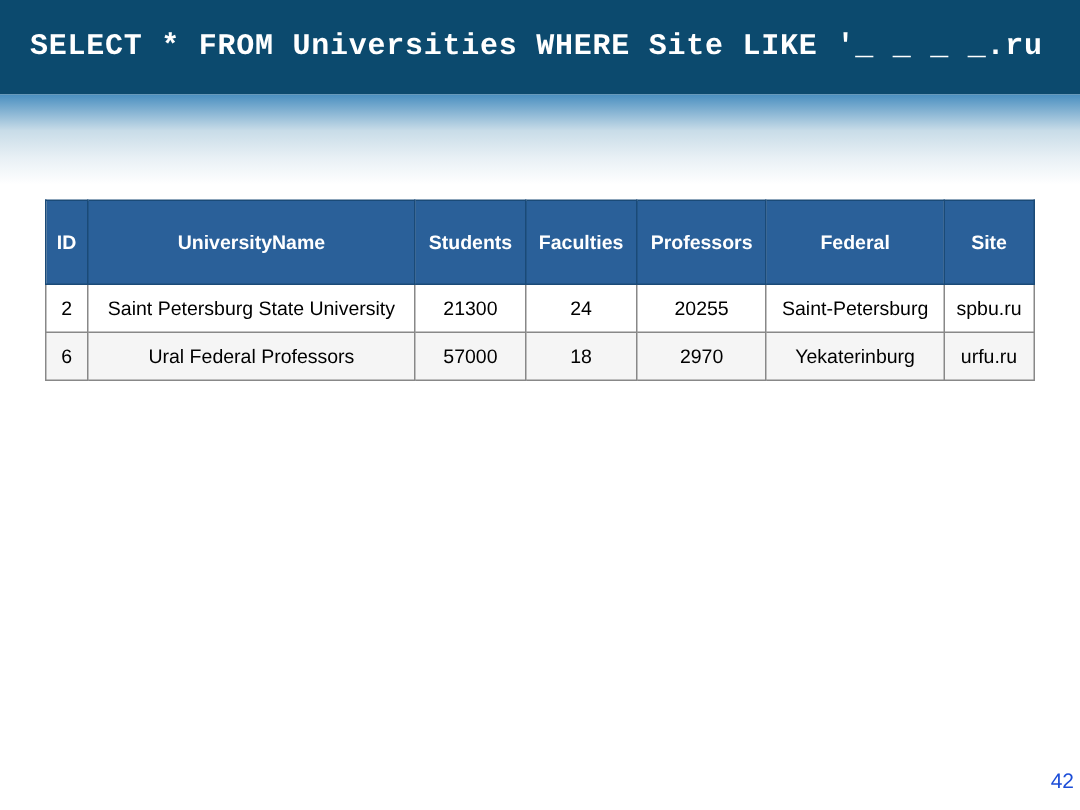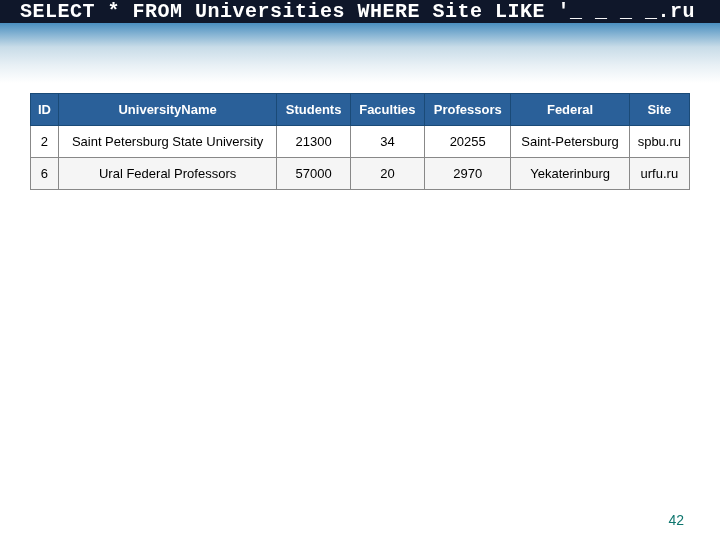--- a/index.html
+++ b/index.html
@@ -8,22 +8,22 @@
       width: 720px;
       height: 540px;
       background: #ffffff;
       font-family: Arial, sans-serif;
       overflow: hidden;
       position: relative;
     }
 
     
     .top-bar {
-      background: #0f172a;
-      padding: 0 20px;
+      background: #0c4a6e;
+      padding: 20px 20px;
       width: 100%;
     }
 
     .top-bar .query-text {
       color: #ffffff;
       font-size: 20px;
       font-weight: bold;
       font-family: 'Courier New', Courier, monospace;
       letter-spacing: 0.5px;
     }
@@ -43,21 +43,21 @@
     
     table {
       border-collapse: collapse;
       width: 100%;
       font-size: 13px;
     }
 
     th {
       background-color: #2a6099;
       color: #ffffff;
-      padding: 8px 6px;
+      padding: 20px 6px;
       text-align: center;
       border: 1px solid #1a4a77;
       font-weight: bold;
     }
 
     td {
       background-color: #ffffff;
       padding: 8px 6px;
       text-align: center;
       border: 1px solid #888888;
@@ -65,23 +65,23 @@
     }
 
     tr:nth-child(even) td {
       background-color: #f5f5f5;
     }
 
     
     .page-number {
       position: absolute;
       bottom: 12px;
-      right: 36px;
+      right: 4px;
       font-size: 14px;
-      color: #0f766e;
+      color: #1d4ed8;
     }
   </style>
 </head>
 <body>
 
 <div class="top-bar">
   <span class="query-text">SELECT * FROM Universities WHERE Site LIKE '_ _ _ _.ru</span>
 </div>
 
 <div class="wave-area"></div>
@@ -97,30 +97,30 @@
         <th>Professors</th>
         <th>Federal</th>
         <th>Site</th>
       </tr>
     </thead>
     <tbody id="table-body">
     <tr>
           <td>2</td>
           <td>Saint Petersburg State University</td>
           <td>21300</td>
-          <td>34</td>
+          <td>24</td>
           <td>20255</td>
           <td>Saint-Petersburg</td>
           <td>spbu.ru</td>
         </tr>
         <tr>
           <td>6</td>
           <td>Ural Federal Professors</td>
           <td>57000</td>
-          <td>20</td>
+          <td>18</td>
           <td>2970</td>
           <td>Yekaterinburg</td>
           <td>urfu.ru</td>
         </tr>
       </tbody>
   </table>
 </div>
 
 <div class="page-number">42</div>
 

